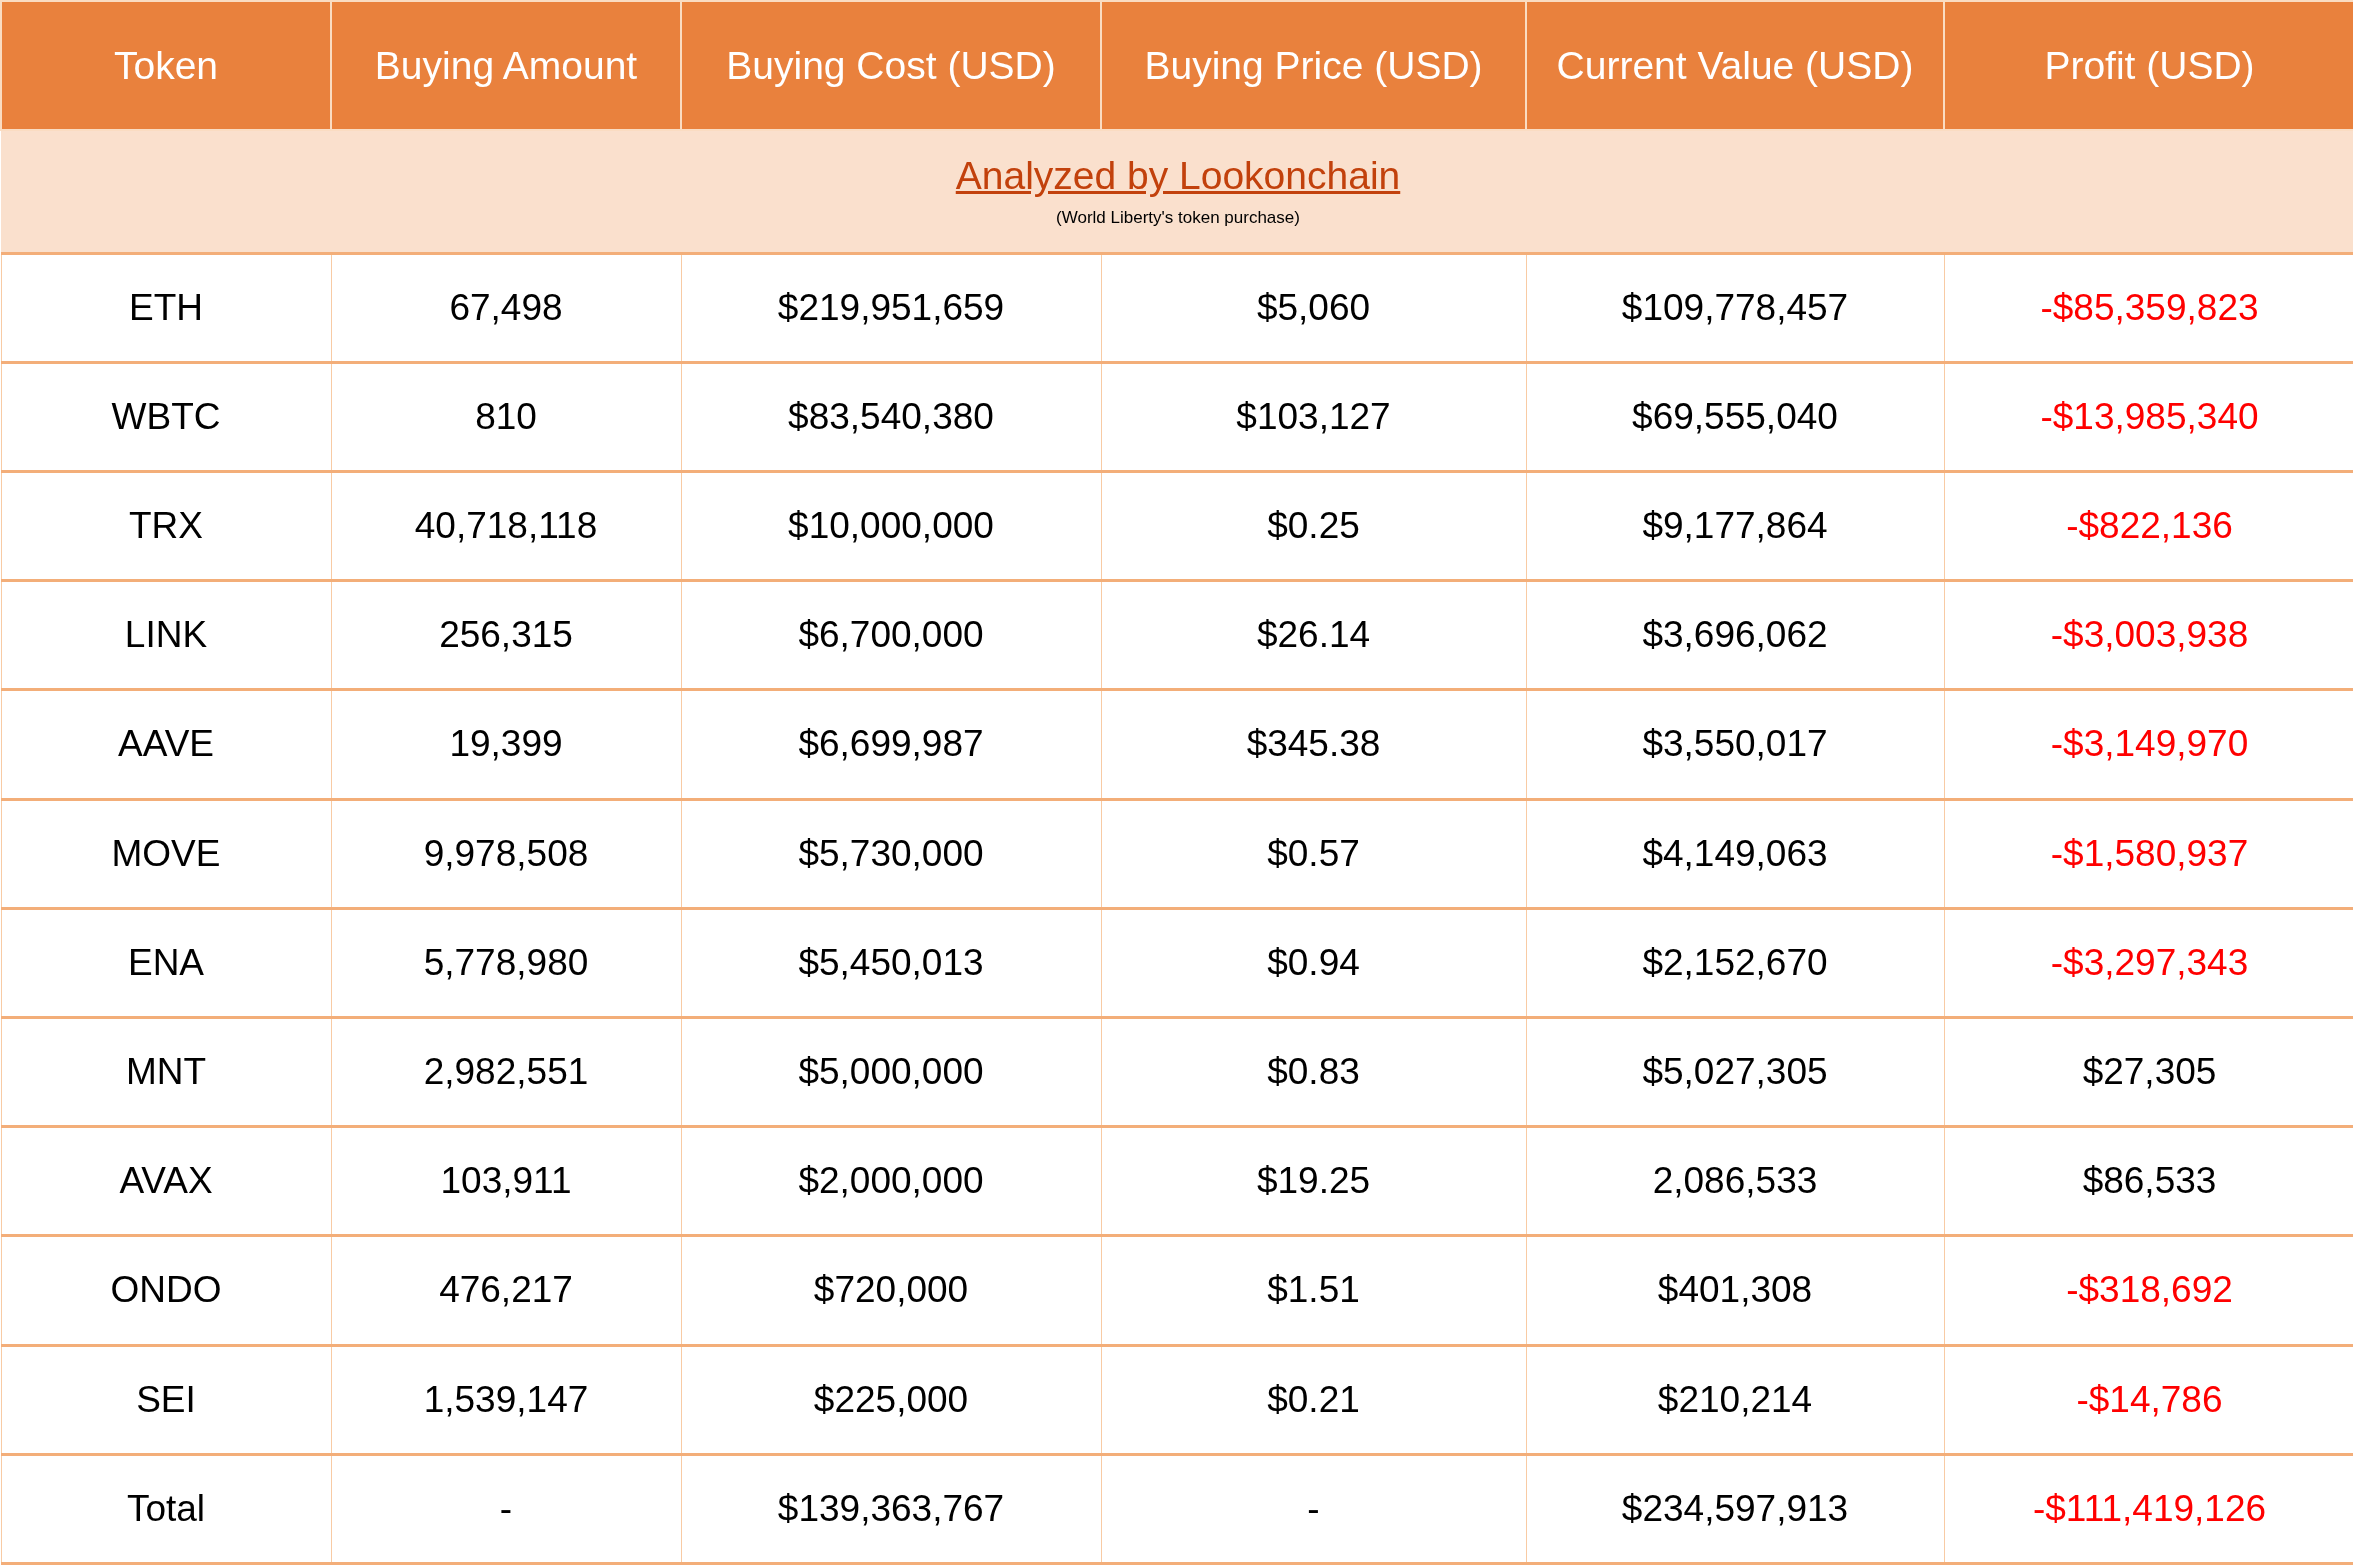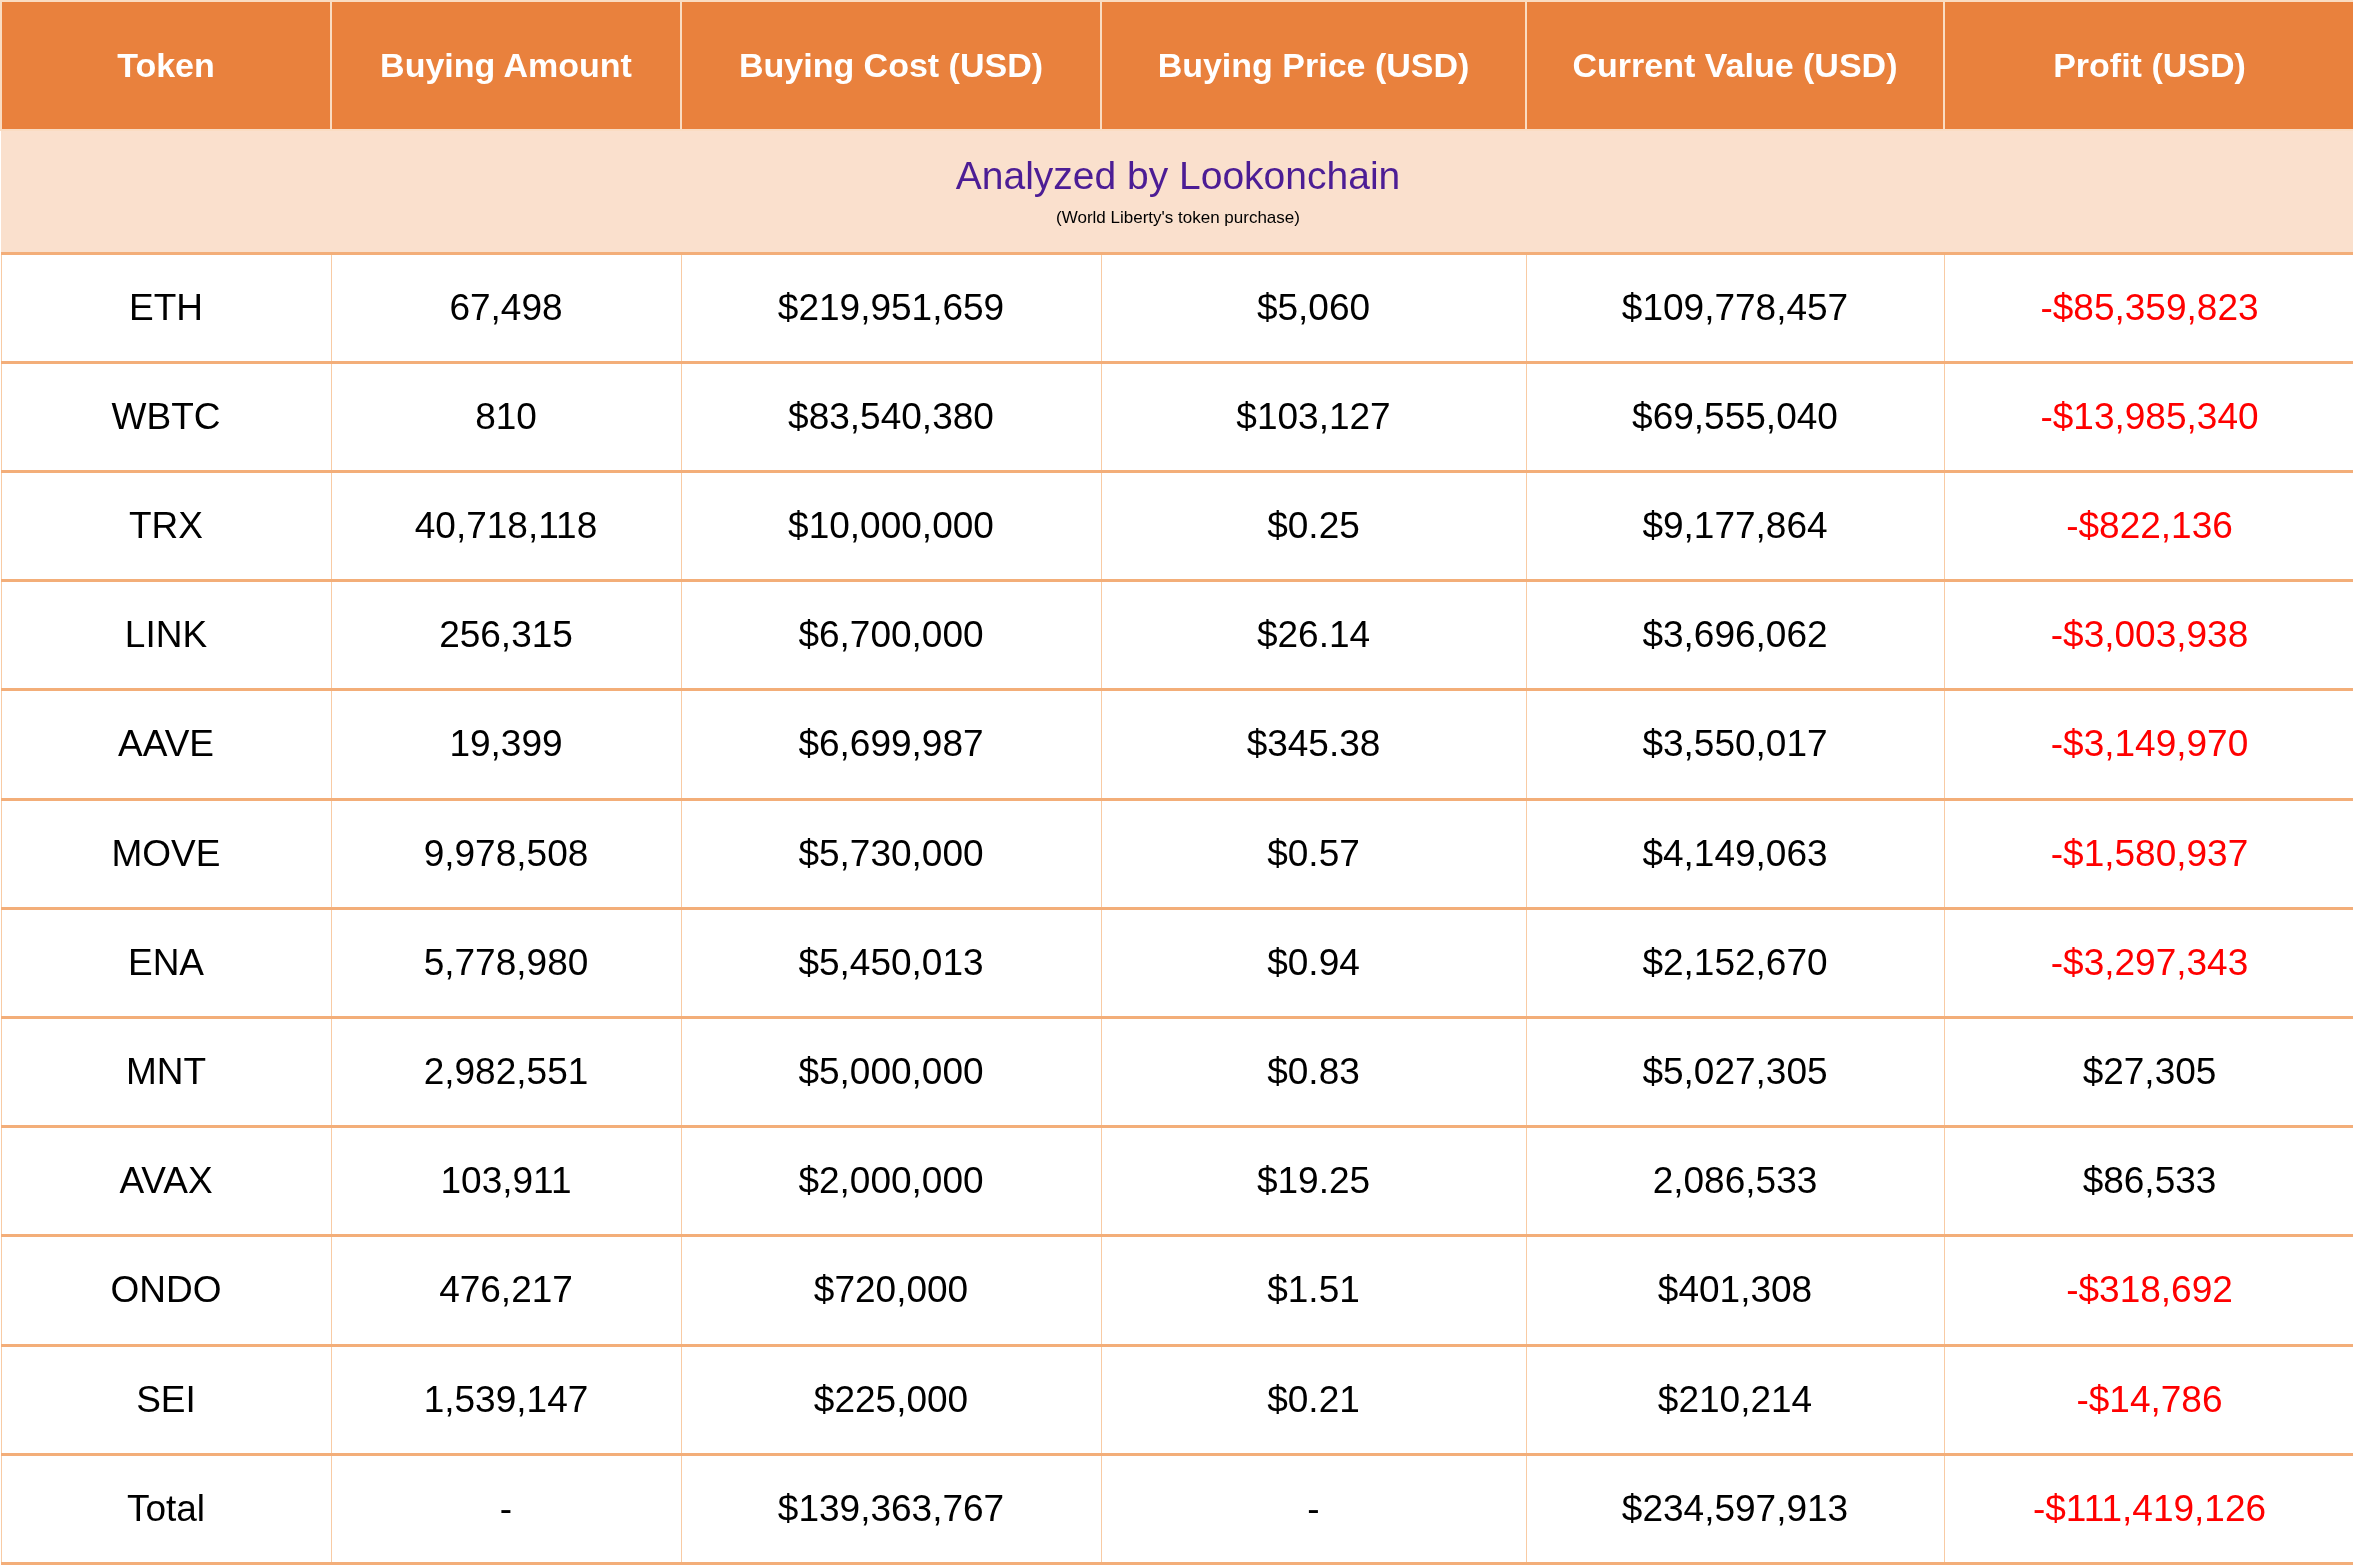--- a/index.html
+++ b/index.html
@@ -21,22 +21,22 @@
   th, td {
     text-align: center;
     vertical-align: middle;
     overflow: hidden;
     white-space: nowrap;
   }
   thead tr { height: 129px; }
   th {
     background: var(--header-bg, #E9813D);
     color: var(--header-text, #ffffff);
-    font-weight: 700;
-    font-size: 34px;
+    font-weight: 400;
+    font-size: 39px;
     border: 2.5px solid var(--header-border, #FADCC2);
     margin-left: 36px;
   }
   td {
     font-size: 37px;
     color: var(--text, #000000);
     background: #ffffff;
     border-left: 1.7px solid var(--border-v, #F8CBA4);
     border-right: 1.7px solid var(--border-v, #F8CBA4);
     border-top: 3.4px solid var(--border-h, #F3AE79);
@@ -52,21 +52,21 @@
     padding: 0;
   }
   .banner-inner {
     display: flex;
     flex-direction: column;
     align-items: center;
     justify-content: center;
     gap: 10.2px;
     height: 100%;
   }
-  .banner-title { font-size: 39px; color: #4c1d95; }
+  .banner-title { font-size: 39px; color: #c2410c; text-decoration: underline; }
   .banner-subtitle { font-size: 17px; color: #000; }
   td.neg { color: var(--loss-red, #FF0000); }
 </style>
 </head>
 <body>
 
 <table>
   <colgroup>
     <col style="width:330px">
     <col style="width:350px">

